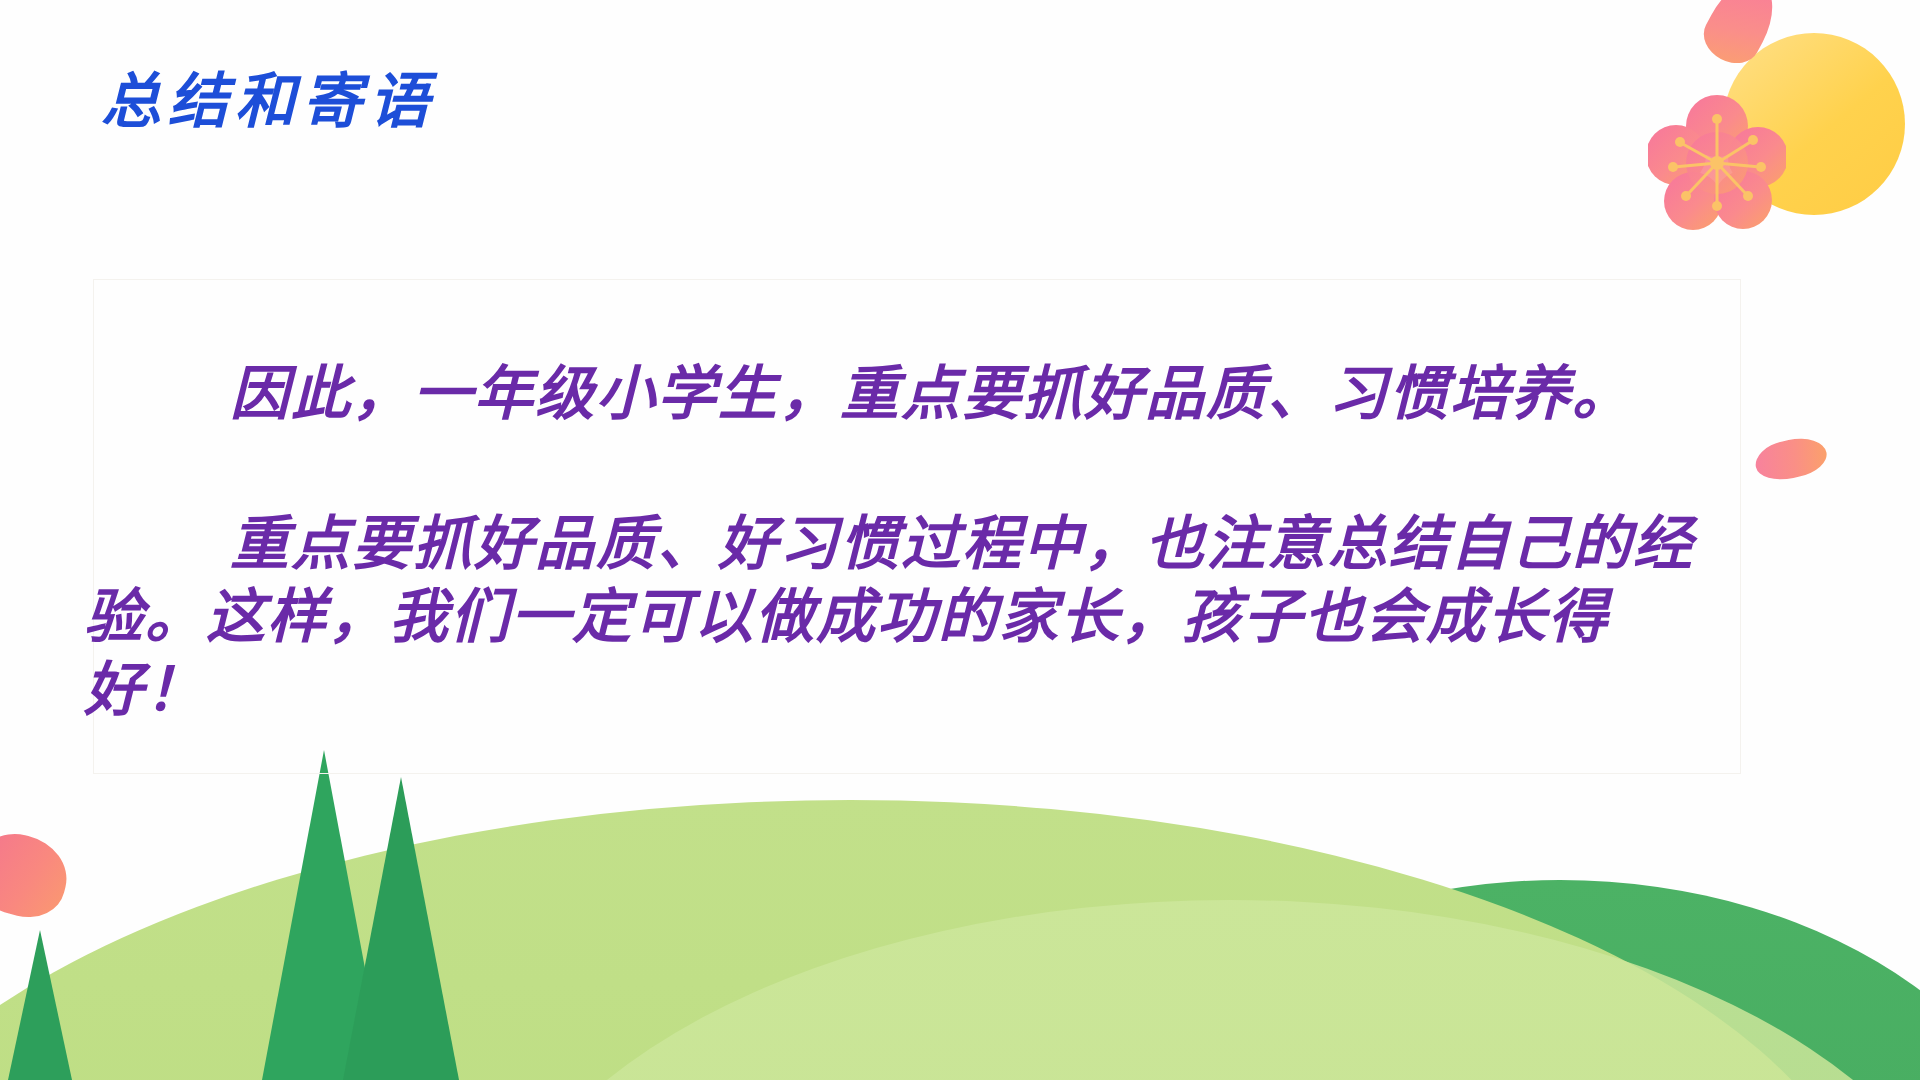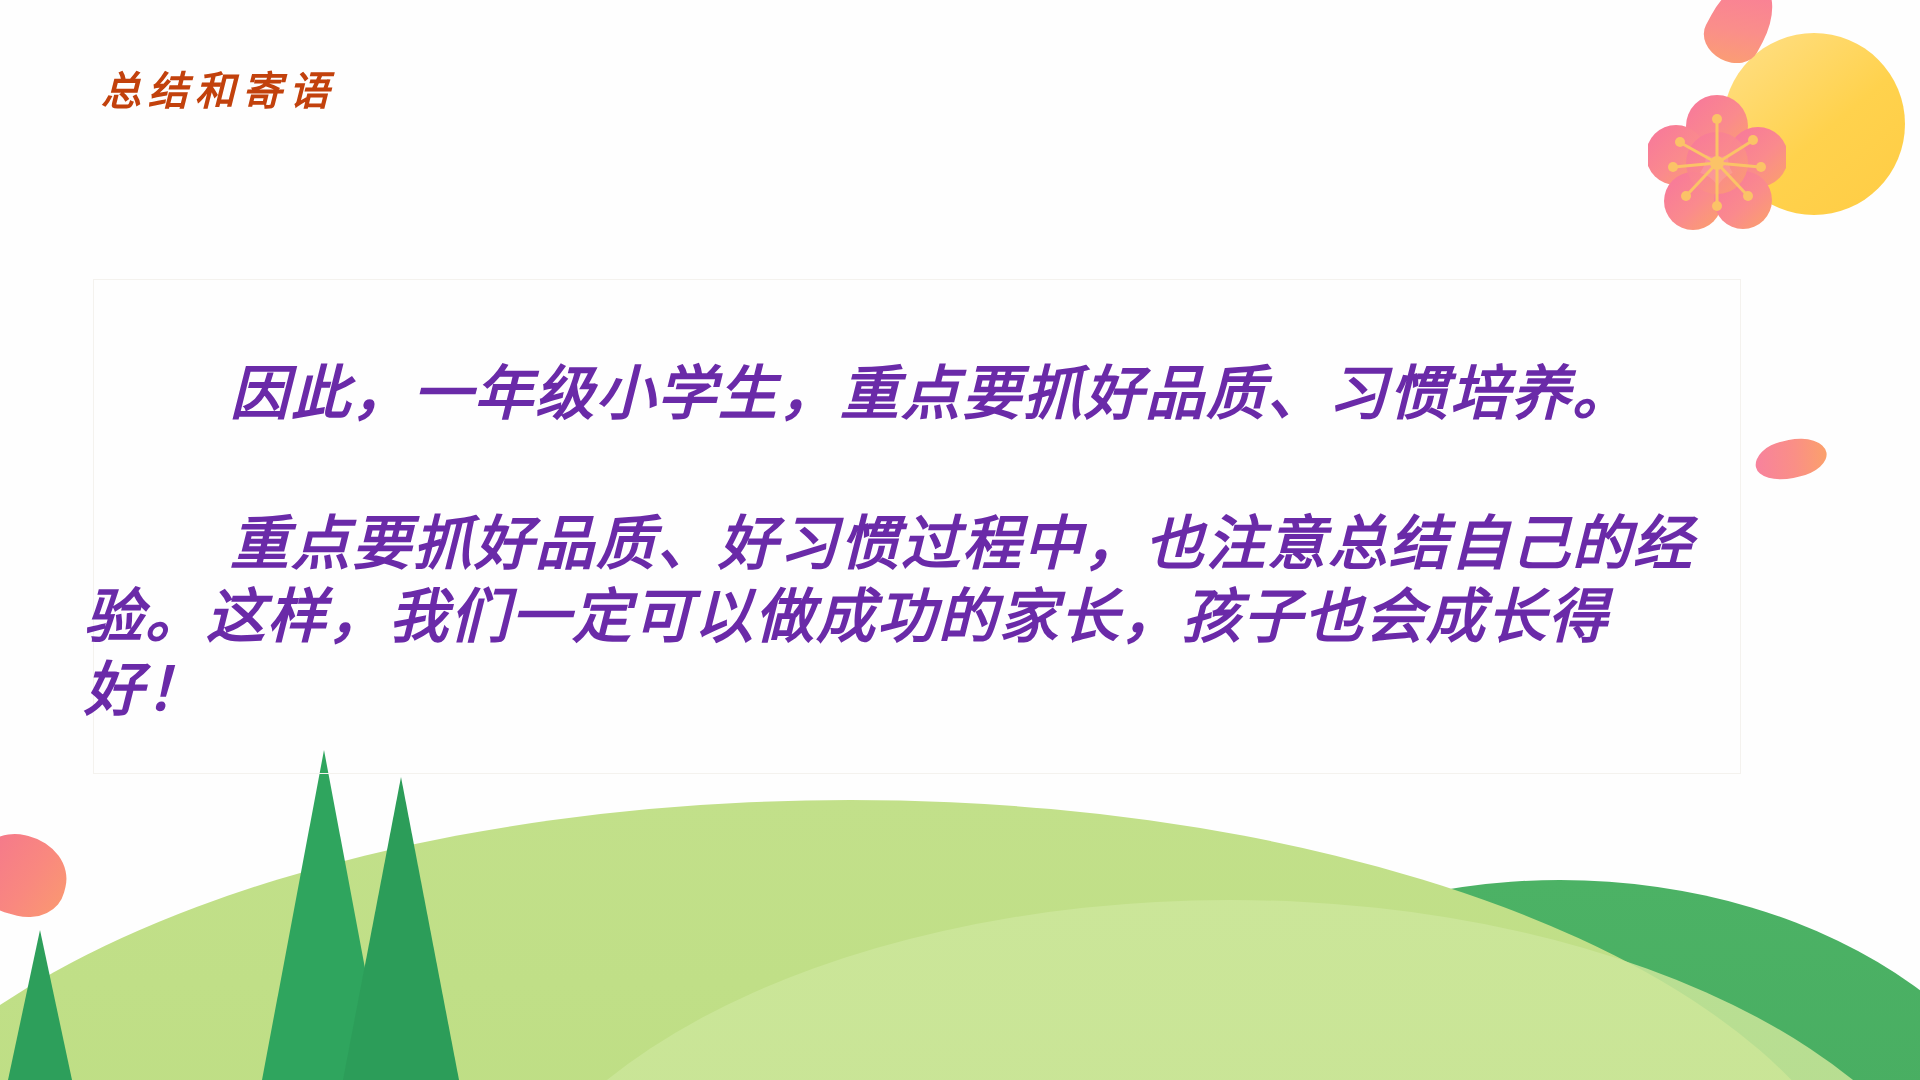--- a/index.html
+++ b/index.html
@@ -148,24 +148,24 @@
     border-bottom-width: 150px;
     border-bottom-color: #2d9f5b;
   }
 
   
   .slide-title {
     position: absolute;
     left: 101px;
     top: 72px;
     font-family: "Liberation Serif", "DejaVu Serif", serif;
-    font-size: 40px;
+    font-size: 60px;
     font-weight: bold;
     font-style: italic;
-    color: #c2410c;
+    color: #1d4ed8;
     letter-spacing: 7px;
     line-height: 1;
     white-space: nowrap;
   }
 
   
   .content-box {
     position: absolute;
     left: 93px;
     top: 279px;

